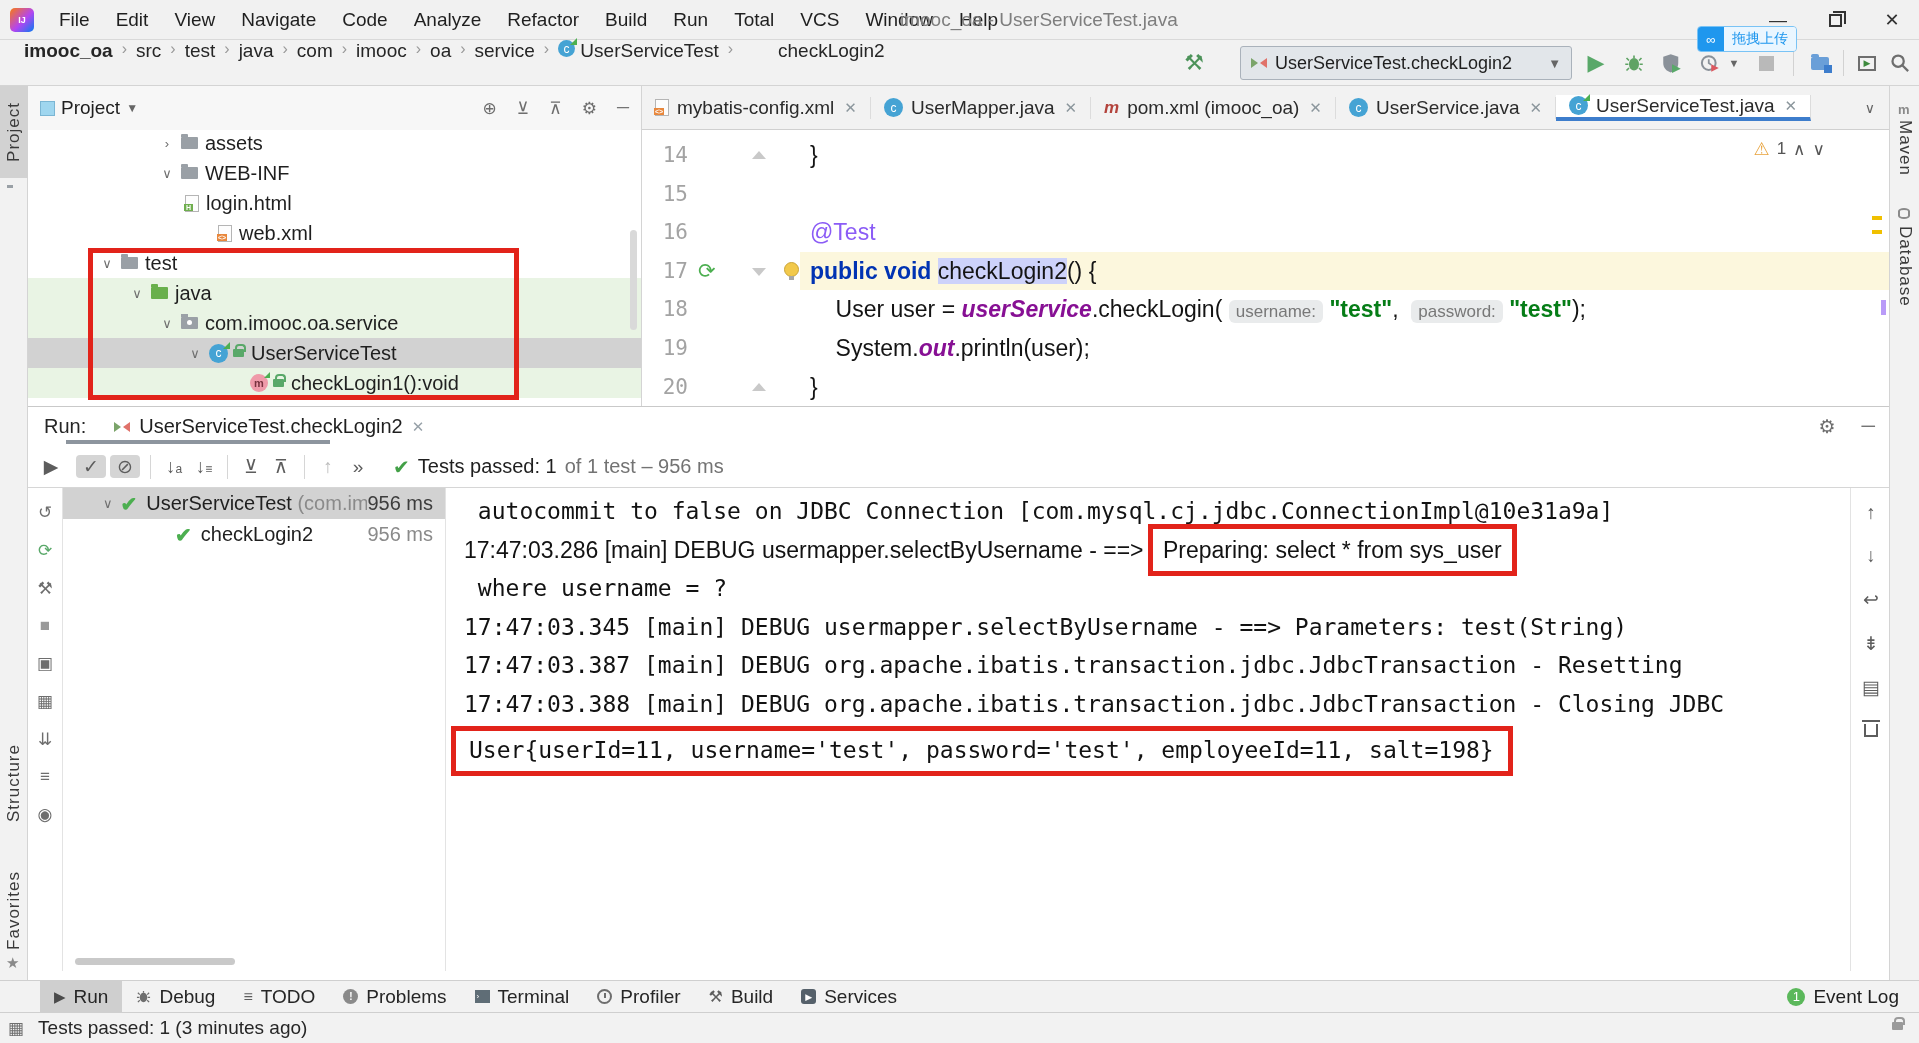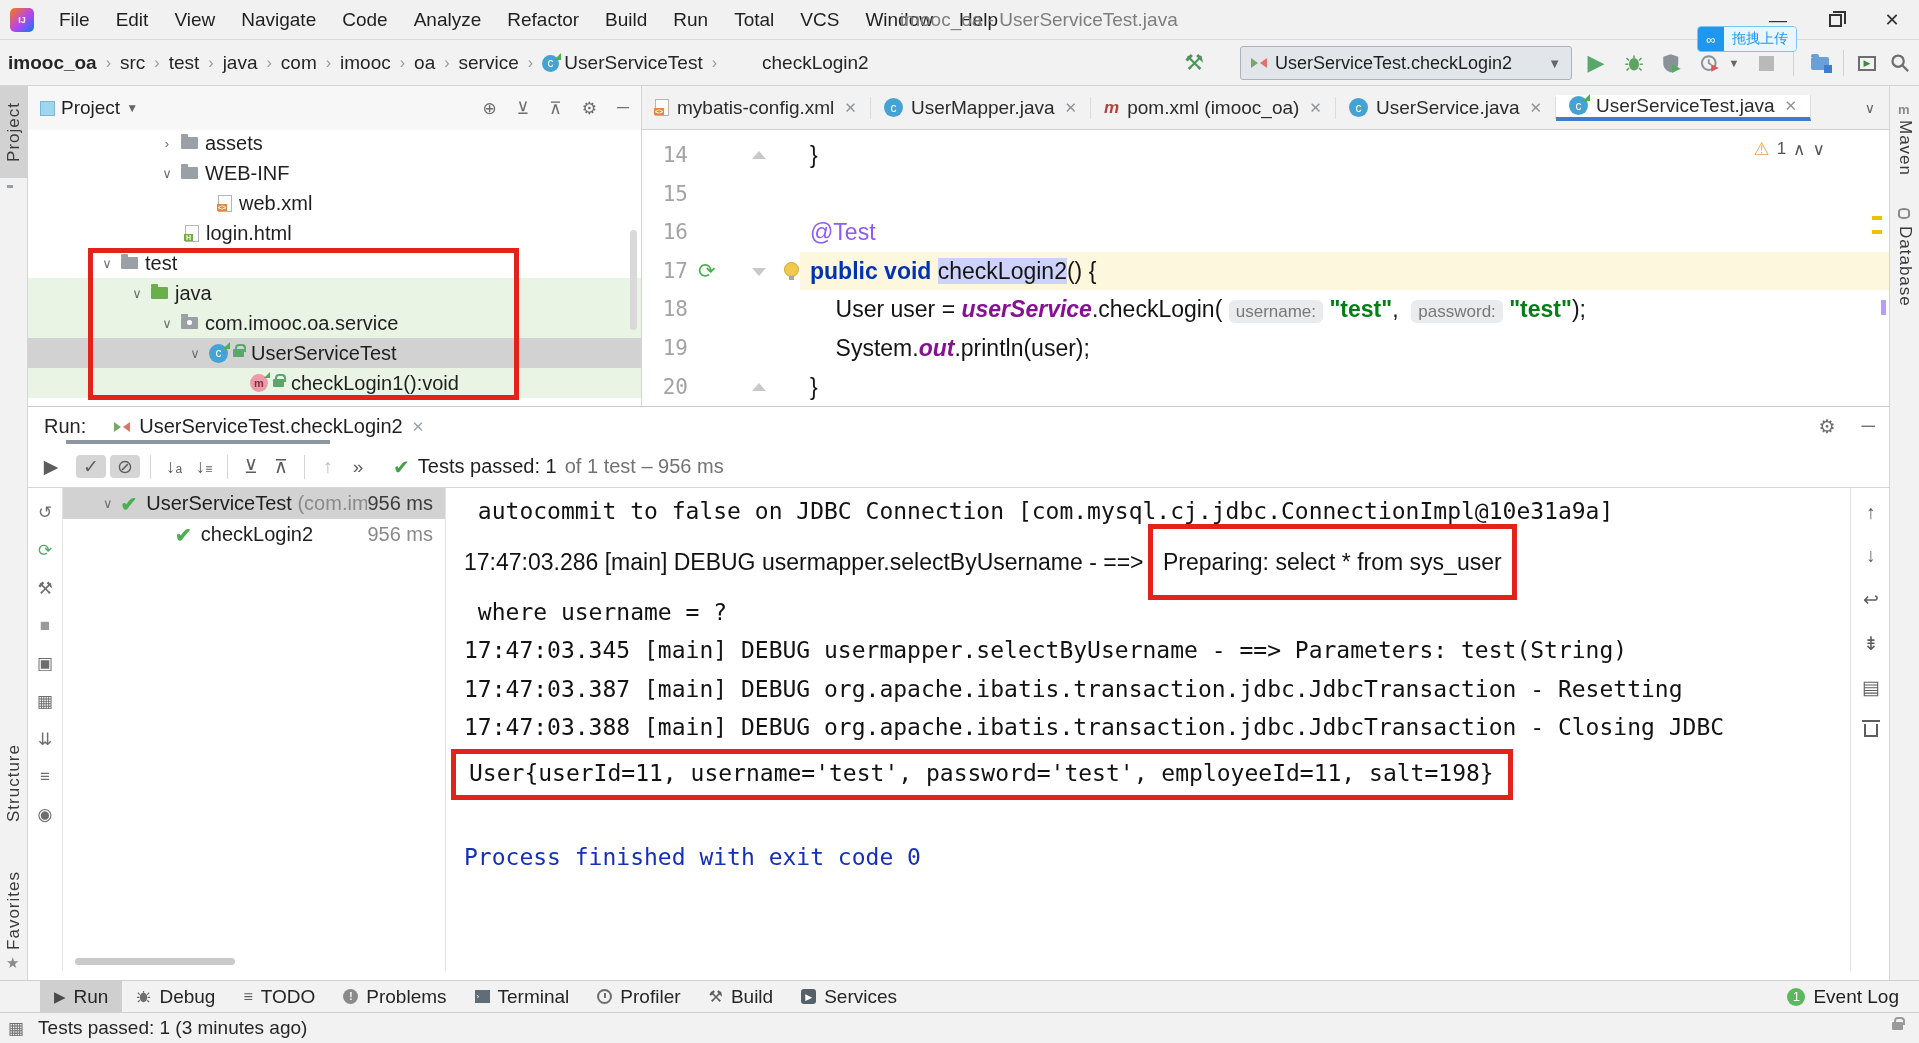--- a/index.html
+++ b/index.html
@@ -13,21 +13,21 @@
 .t-title{position:absolute;left:900px;top:9px;font-size:19px;color:#7e7e7e}
 .winbtn{position:absolute;top:0;height:40px;width:46px;display:flex;align-items:center;justify-content:center;color:#333;font-size:18px}
 .maxbox{width:13px;height:13px;border:2px solid #333;position:relative}
 .maxbox:before{content:'';position:absolute;left:2px;top:-5px;width:11px;height:11px;border:2px solid #333;border-left:none;border-bottom:none}
 
 .badge{position:absolute;left:1697px;top:26px;height:26px;display:flex;z-index:60;border-radius:4px;overflow:hidden;border:1px solid #79c3f5}
 .badge .bicon{width:26px;background:#1f97ee;color:#fff;display:flex;align-items:center;justify-content:center;font-size:13px}
 .badge .btxt{background:#eaf6ff;color:#1f97ee;font-size:14px;display:flex;align-items:center;padding:0 8px}
 
 .toolbar{position:absolute;left:0;top:40px;width:1919px;height:46px;background:#f2f2f2;border-bottom:1px solid #d4d4d4}
-.crumbs{position:absolute;left:8px;top:0;height:46px;display:flex;align-items:center;font-size:19px;color:#262626}
+.crumbs{position:absolute;left:24px;top:0;height:46px;display:flex;align-items:flex-start;font-size:19px;color:#262626}
 .crumbs .sep{color:#9a9a9a;margin:0 9px;font-size:16px}
 .crumbs .first{font-weight:bold}
 .method-crumb{margin-left:36px}
 .tb-ic{position:absolute;top:7px;height:32px;display:flex;align-items:center;justify-content:center}
 .hammer{color:#4d935a;font-size:22px}
 .runcfg{position:absolute;left:1240px;top:6px;width:332px;height:34px;background:#e2e6ea;border:1px solid #aab2bb;border-radius:3px;display:flex;align-items:center;padding:0 10px;font-size:18px;gap:8px}
 .runcfg .chev{margin-left:auto;color:#666;font-size:13px}
 .junit{display:inline-block;position:relative;width:16px;height:14px}
 .junit:before{content:'';position:absolute;left:0;top:2px;border-left:7px solid #7ba46a;border-top:5px solid transparent;border-bottom:5px solid transparent}
 .junit:after{content:'';position:absolute;right:0;top:2px;border-right:7px solid #e0726a;border-top:5px solid transparent;border-bottom:5px solid transparent}
@@ -121,21 +121,21 @@
 .tstatus .sub{color:#737373}
 .runbody{position:absolute;left:0;top:81px;right:0;bottom:9px}
 .runstrip{position:absolute;left:0;top:0;width:34px;bottom:0;display:flex;flex-direction:column;align-items:center;gap:17px;padding-top:14px;color:#6e6e6e;font-size:17px}
 .runtree{position:absolute;left:34px;top:0;width:383px;bottom:0;border-left:1px solid #e3e3e3;font-size:20px}
 .rtrow{height:31px;display:flex;align-items:center;position:relative;white-space:nowrap;overflow:hidden}
 .rtrow .ck{color:#4caf50;font-weight:bold;margin-right:9px}
 .rtrow .time{position:absolute;right:12px;color:#8a8a8a;background:inherit}
 .hscroll{position:absolute;left:12px;bottom:6px;width:160px;height:7px;background:#c9c9c9;border-radius:4px}
 .console{position:absolute;left:417px;top:0;width:1405px;bottom:0;border-left:1px solid #e3e3e3;padding:4px 0 0 18px;overflow:hidden}
 .cline{white-space:pre;font-family:"DejaVu Sans Mono",monospace;font-size:23px;line-height:38.6px;color:#121212}
-.redbox{display:inline-block;border:5px solid #e2231a;padding:16px 10px;margin:-7px -2px;line-height:34px}
+.redbox{display:inline-block;border:5px solid #e2231a;padding:4px 10px;margin:-7px -2px;line-height:34px}
 .redgroup{display:inline-block;border:5px solid #e2231a;margin:2px 0 0 -13px;padding:0 14px 2px 13px}
 .process{color:#1430b8;margin-top:38px}
 .conright{position:absolute;right:28px;top:0;width:41px;bottom:0;border-left:1px solid #e3e3e3;display:flex;flex-direction:column;align-items:center;gap:21px;padding-top:14px;color:#5d5d5d;font-size:19px}
 .trash{width:14px;height:13px;border:2px solid #5d5d5d;border-top:none;position:relative;margin-top:4px}
 .trash:before{content:'';position:absolute;left:-4px;top:-4px;width:18px;height:2px;background:#5d5d5d}
 .runh-right{position:absolute;right:44px;top:8px;display:flex;gap:26px;color:#6e6e6e;font-size:19px}
 
 .bbar{position:absolute;left:0;top:980px;width:1919px;height:32px;background:#f2f2f2;border-top:1px solid #cfcfcf;display:flex;align-items:center;font-size:19px}
 .bitem{display:flex;align-items:center;gap:8px;padding:0 14px;height:32px;color:#262626}
 .bitem.pressed{background:#cfcfcf}
@@ -279,27 +279,27 @@
     <div class="trow" style="padding-left:132px">
         <span class="arr">›</span>
         <span class="folder"></span>
         <span>assets</span>
       </div>
     <div class="trow" style="padding-left:132px">
         <span class="arr">∨</span>
         <span class="folder"></span>
         <span>WEB-INF</span>
       </div>
+    <div class="trow" style="padding-left:157px">
+        <span class="page html"></span>
+        <span>login.html</span>
+      </div>
     <div class="trow" style="padding-left:190px">
         <span class="page xml"></span>
         <span>web.xml</span>
-      </div>
-    <div class="trow" style="padding-left:157px">
-        <span class="page html"></span>
-        <span>login.html</span>
       </div>
     <div class="trow" style="padding-left:72px">
         <span class="arr">∨</span>
         <span class="folder"></span>
         <span>test</span>
       </div>
     <div class="trow grn" style="padding-left:102px">
         <span class="arr">∨</span>
         <span class="folder green"></span>
         <span>java</span>
@@ -450,21 +450,20 @@
     <div class="console">
       <div class="cline"> autocommit to false on JDBC Connection [com.mysql.cj.jdbc.ConnectionImpl@10e31a9a]</div>
       <div class="cline"><span>17:47:03.286 [main] DEBUG usermapper.selectByUsername - ==&gt; </span><span class="redbox">Preparing: select * from sys_user</span></div>
       <div class="cline"> where username = ?</div>
       <div class="cline">17:47:03.345 [main] DEBUG usermapper.selectByUsername - ==&gt; Parameters: test(String)</div>
       <div class="cline">17:47:03.387 [main] DEBUG org.apache.ibatis.transaction.jdbc.JdbcTransaction - Resetting</div>
       <div class="cline">17:47:03.388 [main] DEBUG org.apache.ibatis.transaction.jdbc.JdbcTransaction - Closing JDBC</div>
       <div class="redgroup">
         <div class="cline">User{userId=11, username='test', password='test', employeeId=11, salt=198}</div>
       </div>
-      <div class="cline process">Process finished with exit code 0</div>
     </div>
     <div class="conright">
       <span>↑</span>
       <span>↓</span>
       <span>↩</span>
       <span>⇟</span>
       <span>▤</span>
       <span class="trash"></span>
     </div>
   </div>

